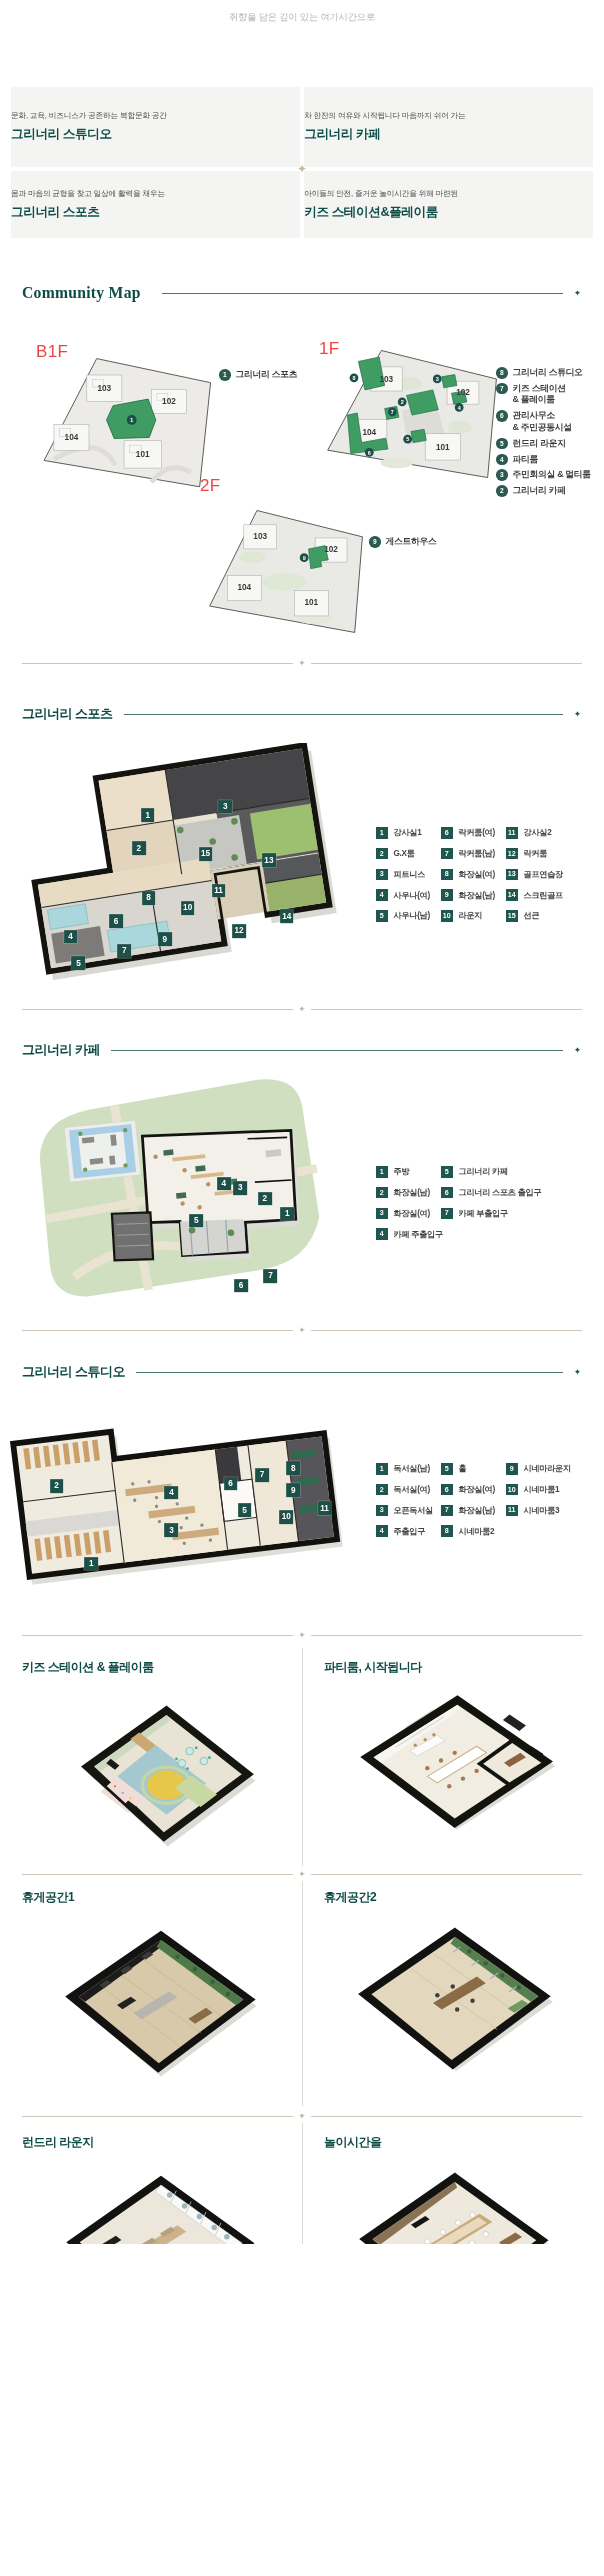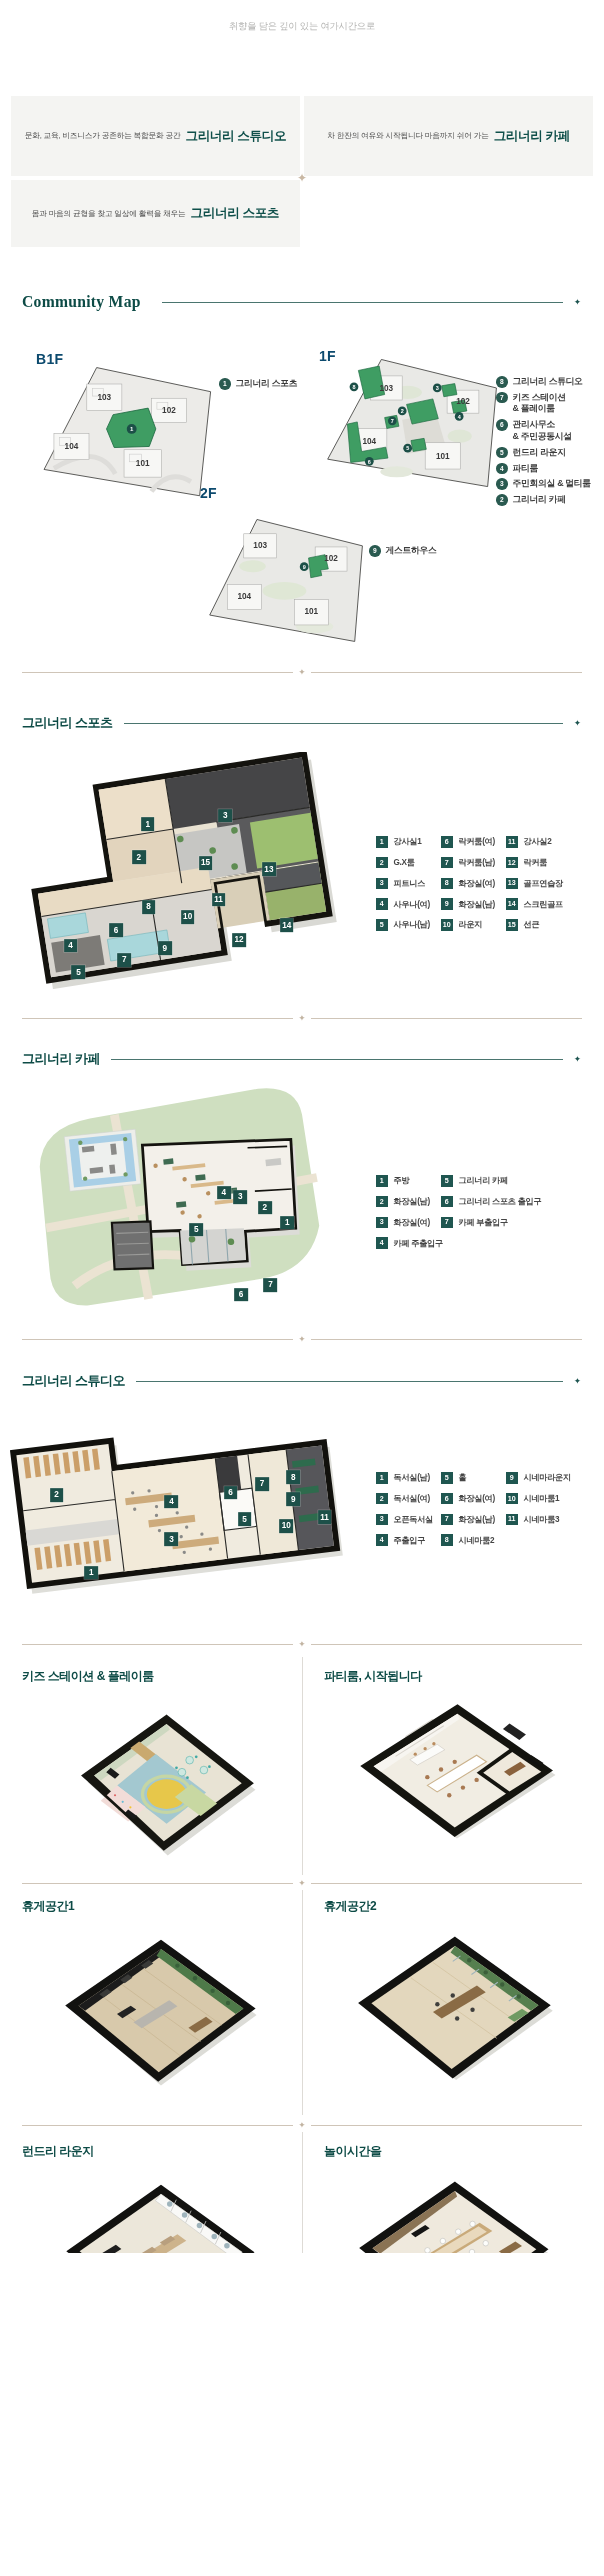--- a/index.html
+++ b/index.html
@@ -1,39 +1,39 @@
 <!DOCTYPE html>
 <html style="font-size:8.8px"><head>
 <meta charset="utf-8">
 <style>
   html,body{margin:0;padding:0;background:#fff;}
   body{font-family:"Liberation Sans","DejaVu Sans",sans-serif;}
-  #page{position:relative;width:604px;height:2244px;margin:9px auto;background:#fff;overflow:hidden;}
+  #page{position:relative;width:604px;height:2244px;margin:0 auto;background:#fff;overflow:hidden;}
 
   .subtitle{position:absolute;top:11px;left:0;right:0;text-align:center;font-size:9.3px;color:#b5b5b3;letter-spacing:-0.2px;}
   .page-title{position:absolute;top:25px;left:0;right:0;text-align:center;font-size:17px;font-weight:800;color:#14504a;letter-spacing:-0.7px;margin:0;}
 
   .cards{position:absolute;left:11px;top:87px;width:582px;display:grid;grid-template-columns:1fr 1fr;grid-template-rows:80px 67px;gap:4.4px;}
-  .card{background:#f4f4f2;display:flex;flex-direction:row;align-items:center;justify-content:center;gap:5px;}
+  .card{background:#f4f4f2;display:flex;flex-direction:column;justify-content:center;gap:5px;}
   .card p{margin:0;font-size:7.7px;color:#4a4a4a;letter-spacing:-0.2px;}
   .card h3{margin:0;font-size:12.6px;color:#0e4f4a;letter-spacing:-0.4px;}
   .cards-diamond{position:absolute;left:50%;top:82px;transform:translate(-50%,-50%);color:#c9b8a4;font-size:12px;line-height:1;}
 
   .sec-head{position:absolute;left:22px;width:559px;display:flex;align-items:center;gap:11px;}
   .sec-head h2{margin:0;font-size:13px;color:#0d4b46;letter-spacing:-0.5px;font-weight:800;white-space:nowrap;}
   .sec-head.en h2{font-family:"Liberation Serif","DejaVu Serif",serif;font-size:17px;font-weight:600;letter-spacing:0.3px;transform:scaleX(.92);transform-origin:left;}
   .sec-line{flex:1;height:0.5px;background:#4a756f;}
   .sec-diamond{color:#1d5450;font-size:8.8px;line-height:1;}
 
   .divider{position:absolute;left:22px;width:560px;display:flex;align-items:center;}
   .divider::before,.divider::after{content:"";flex:1;height:0.5px;background:#cfc5b8;}
   .divider .dia{color:#c2b4a2;font-size:8.8px;line-height:1;padding:0 5.5px;}
   .vdivider{position:absolute;width:0.5px;background:#dedbd6;}
 
-  .floor-label{position:absolute;font-size:14px;font-weight:700;color:#0c4a6e;letter-spacing:0.3px;}
+  .floor-label{position:absolute;font-size:17px;font-weight:400;color:#ef4444;letter-spacing:0.3px;}
 
   .map-legend{position:absolute;display:flex;flex-direction:column;gap:4.4px;}
   .map-leg-item{display:flex;gap:5px;font-size:8.8px;color:#3c3c3c;font-weight:600;line-height:11.5px;letter-spacing:-0.3px;}
   .map-leg-item .lbl{white-space:pre-line;}
   .map-leg-num{flex:0 0 auto;width:11.5px;height:11.5px;border-radius:50%;background:#2a5a50;color:#fff;font-size:6.6px;font-weight:700;display:flex;align-items:center;justify-content:center;}
 
   .plan{position:absolute;}
   .plan svg{width:100%;height:100%;display:block;}
   .tags{position:absolute;inset:0;pointer-events:none;}
   .plan-tag{position:absolute;width:13.7px;height:13.7px;background:#1d5049;color:#fff;font-size:8.2px;font-weight:700;display:flex;align-items:center;justify-content:center;transform:translate(-50%,-50%);box-shadow:0 0 0 0.5px rgba(255,255,255,.35);}
@@ -57,20 +57,24 @@
       <p>문화, 교육, 비즈니스가 공존하는 복합문화 공간</p>
       <h3>그리너리 스튜디오</h3>
     </div>
     <div class="card">
       <p>차 한잔의 여유와 시작됩니다 마음까지 쉬어 가는</p>
       <h3>그리너리 카페</h3>
     </div>
     <div class="card">
       <p>몸과 마음의 균형을 찾고 일상에 활력을 채우는</p>
       <h3>그리너리 스포츠</h3>
+    </div>
+    <div class="card">
+      <p>아이들의 안전, 즐거운 놀이시간을 위해 마련된</p>
+      <h3>키즈 스테이션&amp;플레이룸</h3>
     </div>
   </div>
   <span class="cards-diamond" style="top:169px;">✦</span>
 
   <div class="sec-head en" style="top:283px;">
     <h2>Community Map</h2>
     <div class="sec-line"></div>
     <span class="sec-diamond">✦</span>
   </div>
 

